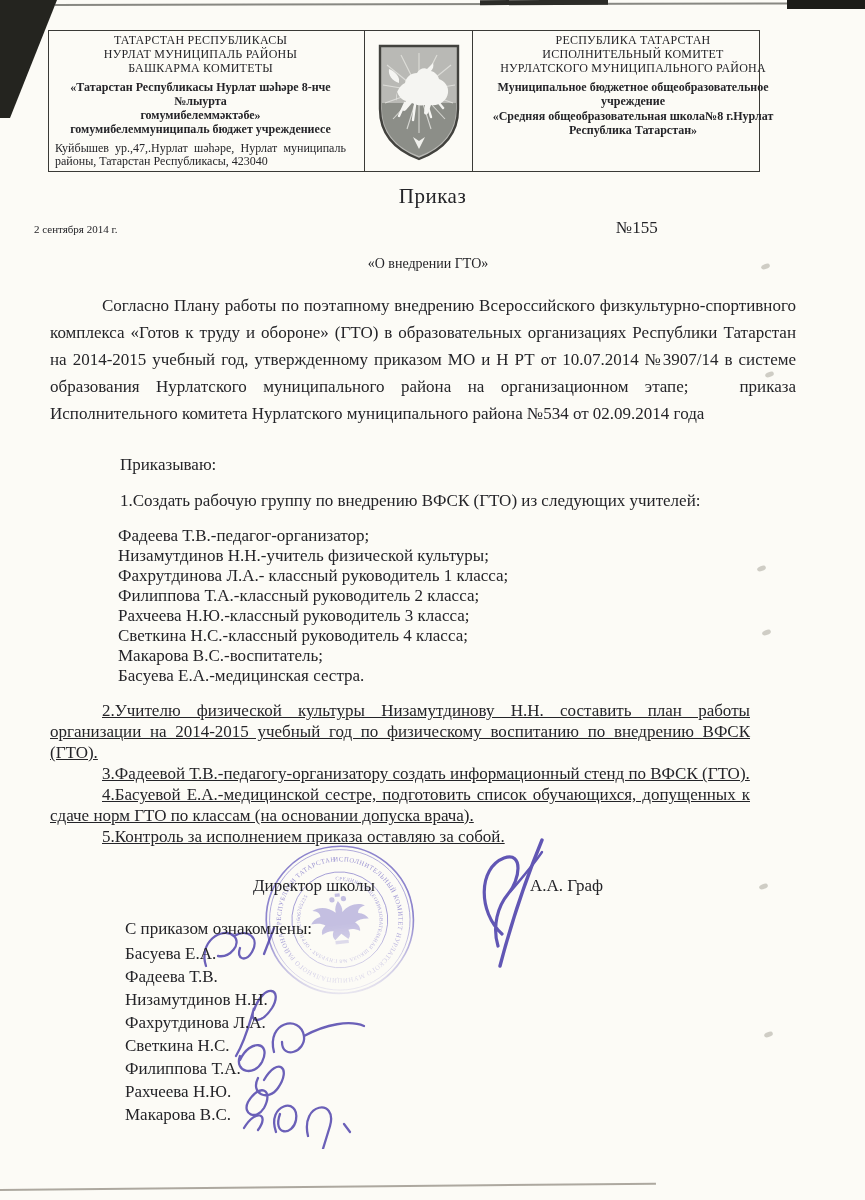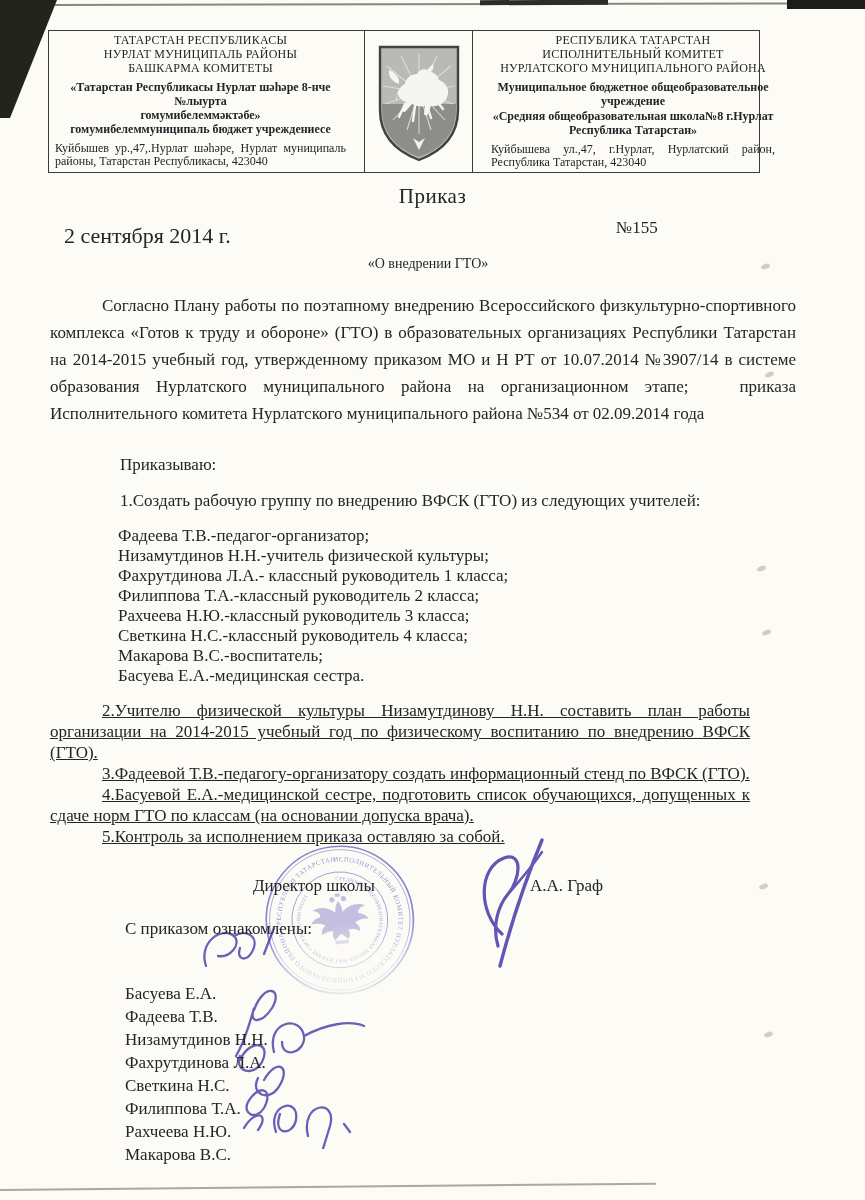--- a/index.html
+++ b/index.html
@@ -27,33 +27,33 @@
   .lh-cell.mid{border-left:1px solid #3a3a36;border-right:1px solid #3a3a36;
     display:flex;align-items:center;justify-content:center;padding:2px;}
   .lh-top{text-align:center;letter-spacing:.2px;}
   .lh-bold{text-align:center;font-weight:bold;margin-top:6px;}
   .lh-addr{margin-top:5px;text-align:justify;}
   .lh-tel{border-top:1px solid #3a3a36;text-align:center;font-size:12.5px;padding:2px 0 3px 0;}
   
   .abs{position:absolute;}
   .doc-title{left:0;top:184px;width:865px;text-align:center;font-weight:normal;font-size:21px;letter-spacing:.5px;}
   .doc-number{left:616px;top:210px;font-size:17px;margin-top:8px;}
-  .doc-date{left:64px;top:223px;font-size:22px;font-family:Liberation Serif, serif;}
+  .doc-date{left:34px;top:223px;font-size:11px;font-family:Liberation Serif, serif;}
   .doc-subject{left:16px;top:256px;width:824px;text-align:center;font-size:14px;}
   .intro{left:50px;top:292px;width:746px;font-size:17px;line-height:27px;
     text-align:justify;text-indent:52px;}
   .order-lead{left:120px;top:455px;font-size:17px;}
   .order-item1{left:120px;top:491px;font-size:17px;}
   .teachers{left:118px;top:526px;font-size:17px;line-height:20px;}
   .items{left:50px;top:700px;width:700px;font-size:17px;line-height:21px;}
   .items p{margin:0;text-align:justify;text-indent:52px;text-decoration:underline;}
   .director-label{left:253px;top:876px;font-size:17px;}
   .director-name{left:530px;top:876px;font-size:17px;}
   .ack-label{left:125px;top:919px;font-size:17px;}
-  .ack-names{left:125px;top:942px;font-size:17px;line-height:23px;margin-top:40px;}
+  .ack-names{left:125px;top:942px;font-size:17px;line-height:23px;}
   
   .stamp{left:247px;top:843px;opacity:.8;transform:rotate(-6deg);
     -webkit-mask-image:linear-gradient(180deg,rgba(0,0,0,.95) 52%,rgba(0,0,0,.4) 80%,rgba(0,0,0,.12) 100%);
     mask-image:linear-gradient(180deg,rgba(0,0,0,.95) 52%,rgba(0,0,0,.4) 80%,rgba(0,0,0,.12) 100%);}
   .sig{pointer-events:none;}
 </style>
 </head>
 <body>
 
 <div class="page">
@@ -127,21 +127,20 @@
       </div>
 
       <div class="lh-cell">
         <div class="lh-top">
           <div>РЕСПУБЛИКА  ТАТАРСТАН</div>
           <div>ИСПОЛНИТЕЛЬНЫЙ КОМИТЕТ</div>
           <div>НУРЛАТСКОГО МУНИЦИПАЛЬНОГО РАЙОНА</div>
         </div>
         <div class="lh-bold">Муниципальное бюджетное общеобразовательное учреждение</div>
         <div class="lh-bold" style="margin-top:1px">«Средняя общеобразовательная школа№8 г.Нурлат Республика Татарстан»</div>
-        <div class="lh-addr">Куйбышева  ул.,47,  г.Нурлат,  Нурлатский  район, Республика Татарстан, 423040</div>
       </div>
     </div>
   </div>
 
   <div class="abs doc-title">Приказ</div>
   <div class="abs doc-number">№155</div>
   <div class="abs doc-date">2 сентября  2014 г.</div>
   <div class="abs doc-subject">«О внедрении ГТО»</div>
 
   <div class="abs intro">Согласно Плану работы по поэтапному внедрению Всероссийского физкультурно-спортивного комплекса «Готов к труду и обороне» (ГТО) в образовательных организациях Республики Татарстан на 2014-2015 учебный год, утвержденному приказом МО и Н РТ от 10.07.2014 №3907/14 в системе образования Нурлатского муниципального района на организационном этапе;   приказа Исполнительного комитета Нурлатского муниципального района №534 от 02.09.2014 года</div>

